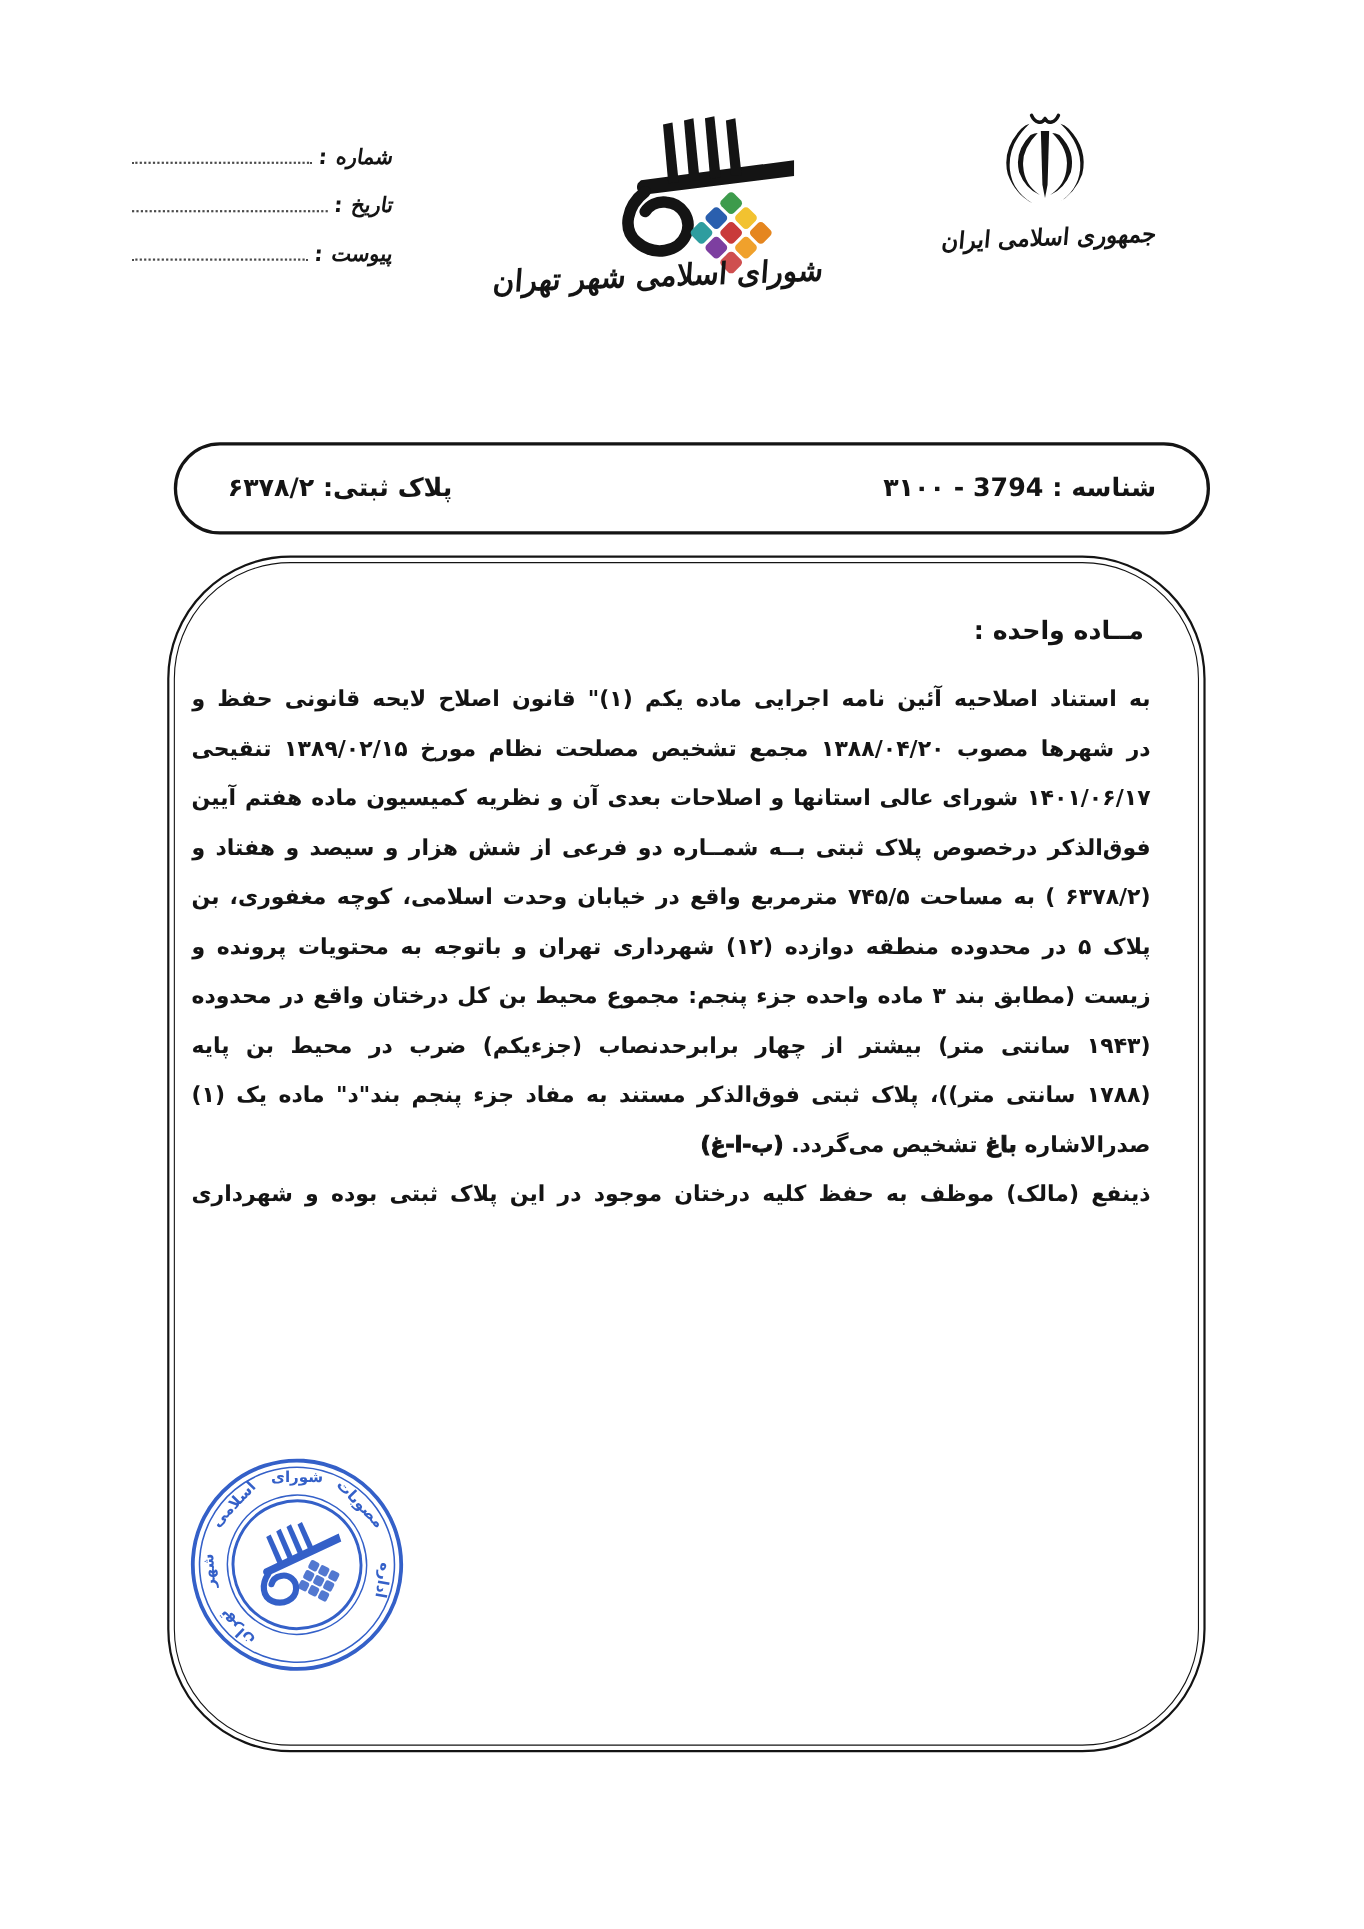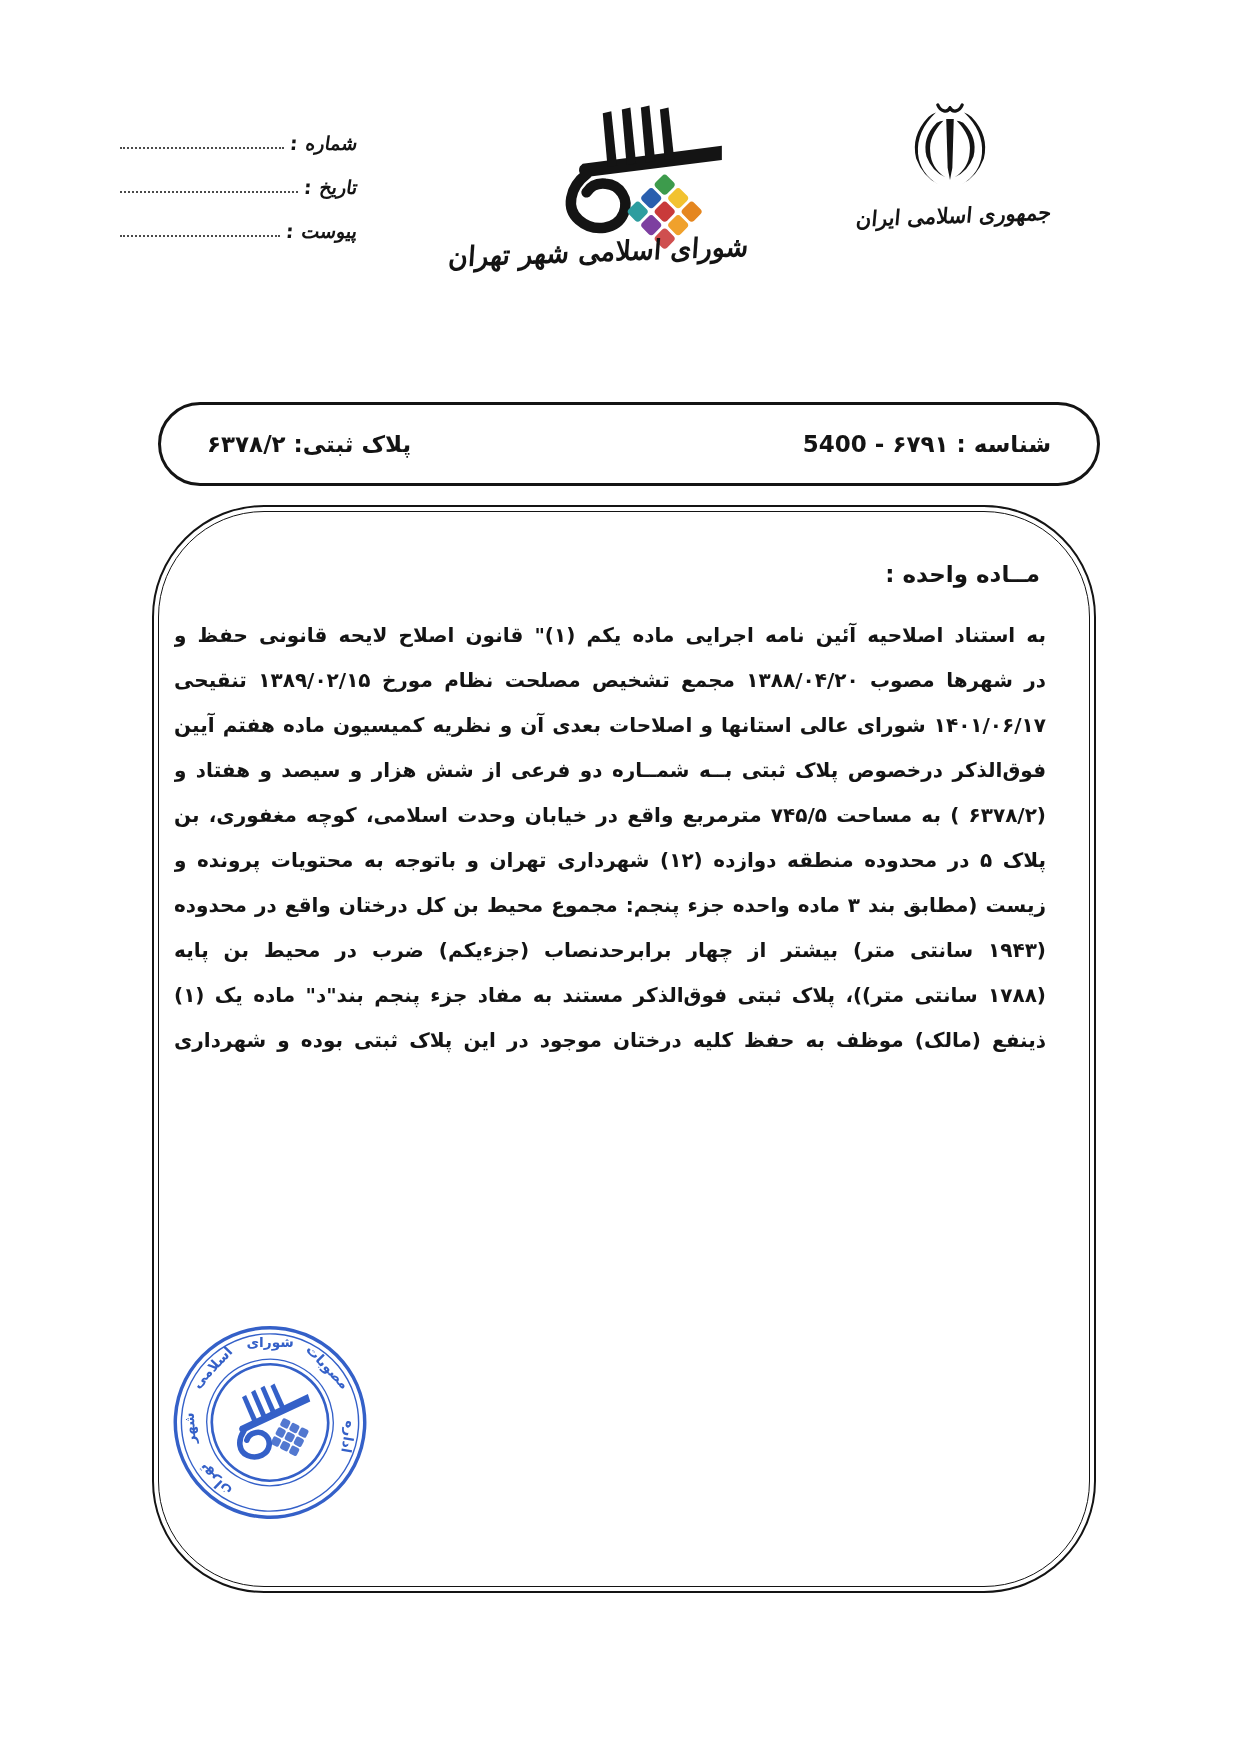--- a/index.html
+++ b/index.html
@@ -101,36 +101,39 @@
       <g transform="scale(-1,1) translate(-100,0)">
         <path d="M43 24 Q27 40 29 57 Q30 74 45 84 Q31 78 25 62 Q20 42 36 26 Q40 24 43 24 Z"></path>
         <path d="M35 15 Q14 35 16 59 Q18 80 38 92 Q21 83 14 64 Q8 40 27 20 Q31 16 35 15 Z"></path>
       </g>
     </g>
     <path d="M37 7 C40 14 47 16 50 10 M50 10 C53 16 60 14 63 7" fill="none" stroke="#141414" stroke-width="3.4" stroke-linecap="round"></path>
   </svg>
   <div class="emblem-caption">جمهوری اسلامی ایران</div>
 
   <div class="refbar">
-    <span class="val">شناسه : ۶۷۹۱ - 5400</span>
+    <span class="val">شناسه : 3794 - ۳۱۰۰</span>
     <span class="val">پلاک ثبتی: ۶۳۷۸/۲</span>
   </div>
 
   <div class="decree-box">
     <div class="box-content">
       <div class="decree-heading">مــاده واحده :</div>
       <div class="line just">به استناد اصلاحیه آئین نامه اجرایی  ماده یکم (۱)" قانون اصلاح لایحه قانونی حفظ و گسترش فضای سبز</div>
       <div class="line just">در شهرها مصوب ۱۳۸۸/۰۴/۲۰ مجمع تشخیص مصلحت نظام مورخ ۱۳۸۹/۰۲/۱۵ تنقیحی مورخ</div>
       <div class="line just">۱۴۰۱/۰۶/۱۷ شورای عالی استانها و اصلاحات بعدی آن و نظریه کمیسیون ماده هفتم آیین نامه اجرایی</div>
       <div class="line just">فوق‌الذکر درخصوص پلاک ثبتی بــه شمــاره دو فرعی از شش هزار و سیصد و هفتاد و هشت اصلی</div>
       <div class="line just">(۶۳۷۸/۲ ) به مساحت ۷۴۵/۵ مترمربع واقع در خیابان وحدت اسلامی، کوچه مغفوری، بن بست قهرمانی،</div>
       <div class="line just">پلاک ۵ در محدوده منطقه دوازده (۱۲) شهرداری تهران و باتوجه به محتویات پرونده و دارابودن ارزش‌های</div>
       <div class="line just">زیست (مطابق بند ۳ ماده واحده جزء پنجم: مجموع محیط بن کل درختان واقع در محدوده داخل ملک</div>
       <div class="line just">(۱۹۴۳ سانتی متر) بیشتر از چهار برابرحدنصاب (جزءیکم) ضرب در محیط بن پایه (۱۵سانتی متر) می‌باشد</div>
       <div class="line just">(۱۷۸۸ سانتی متر))، پلاک ثبتی فوق‌الذکر مستند به مفاد جزء پنجم بند"د" ماده یک (۱) آئین‌نامه</div>
+      <div class="line endl">
+        <span>صدرالاشاره </span><span class="xbold">باغ</span><span> تشخیص می‌گردد. </span><span class="xbold">(ب-ا-غ)</span>
+      </div>
       <div class="line just">ذینفع (مالک) موظف به حفظ کلیه درختان موجود در این پلاک ثبتی بوده و شهرداری تهران مکلف به</div>
     </div>
   </div>
 
   <svg class="stamp" viewBox="0 0 216 205" color="#2353c4">
     <g transform="rotate(-18 108 102)" stroke="currentColor" fill="none">
       <circle cx="108" cy="102" r="93" stroke-width="3.4"></circle>
       <circle cx="108" cy="102" r="87" stroke-width="1.4"></circle>
       <circle cx="108" cy="102" r="62" stroke-width="1.3"></circle>
       <circle cx="108" cy="102" r="57" stroke-width="2.6"></circle>

